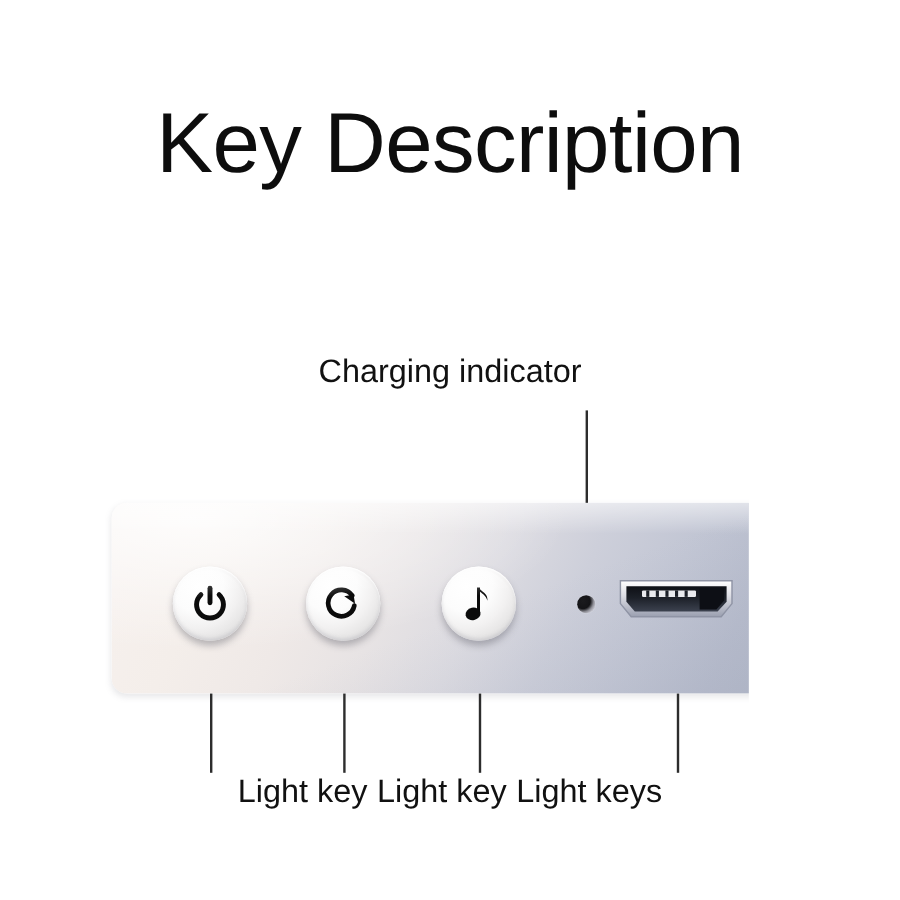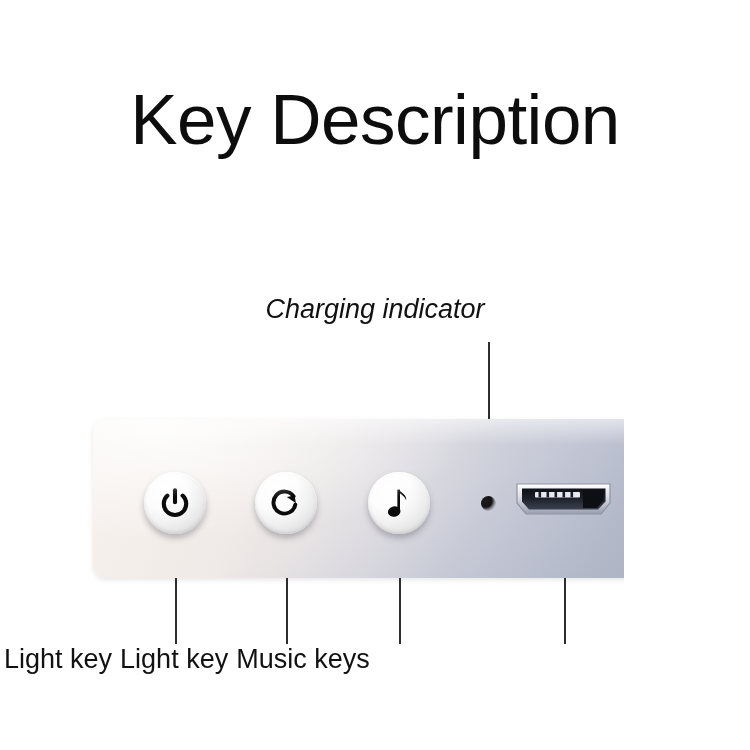--- a/index.html
+++ b/index.html
@@ -36,21 +36,20 @@
   #indicator-callout-label {
     position: absolute;
     left: 0;
     top: 296px;
     width: 750px;
     text-align: center;
     font-size: 27px;
     line-height: 1.0;
     color: #111111;
     white-space: nowrap;
-    font-style: italic;
   }
   #indicator-leader-line {
     position: absolute;
     left: 488px;
     top: 342px;
     width: 2px;
     height: 149px;
     background: #2d2d2d;
   }
 
@@ -158,20 +157,21 @@
   #leader-music     { left: 399px; }
   #leader-charging  { left: 564px; }
 
   
   #bottom-labels {
     position: absolute;
     left: 0;
     top: 646px;
     width: 750px;
     display: flex;
+    justify-content: center;
     align-items: baseline;
     font-size: 27px;
     line-height: 1.0;
     color: #111111;
     white-space: nowrap;
   }
   #bottom-labels .bottom-label { padding: 0 4px; }
 </style>
 </head>
 <body>
@@ -242,16 +242,16 @@
   </svg>
 
   <div class="leader-line" id="leader-light"></div>
   <div class="leader-line" id="leader-rotary"></div>
   <div class="leader-line" id="leader-music"></div>
   <div class="leader-line" id="leader-charging"></div>
 
   <div id="bottom-labels">
     <span class="bottom-label">Light key</span>
     <span class="bottom-label">Light key</span>
-    <span class="bottom-label">Music keys</span>
+    <span class="bottom-label">Light keys</span>
   </div>
 
 </div>
 
 </body></html>

